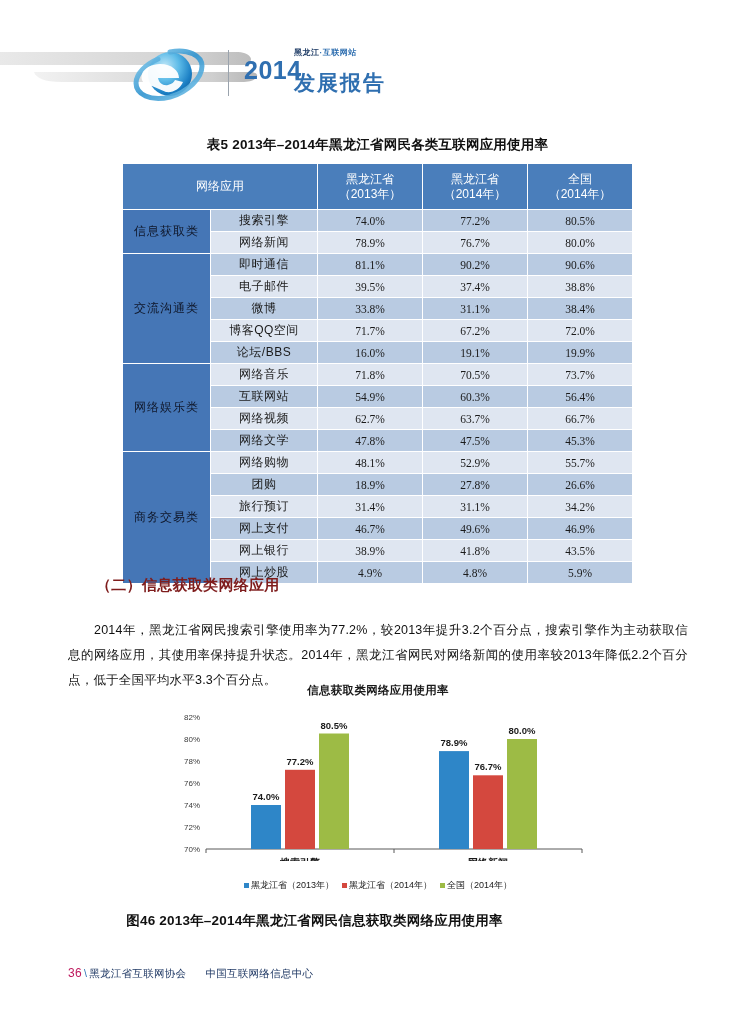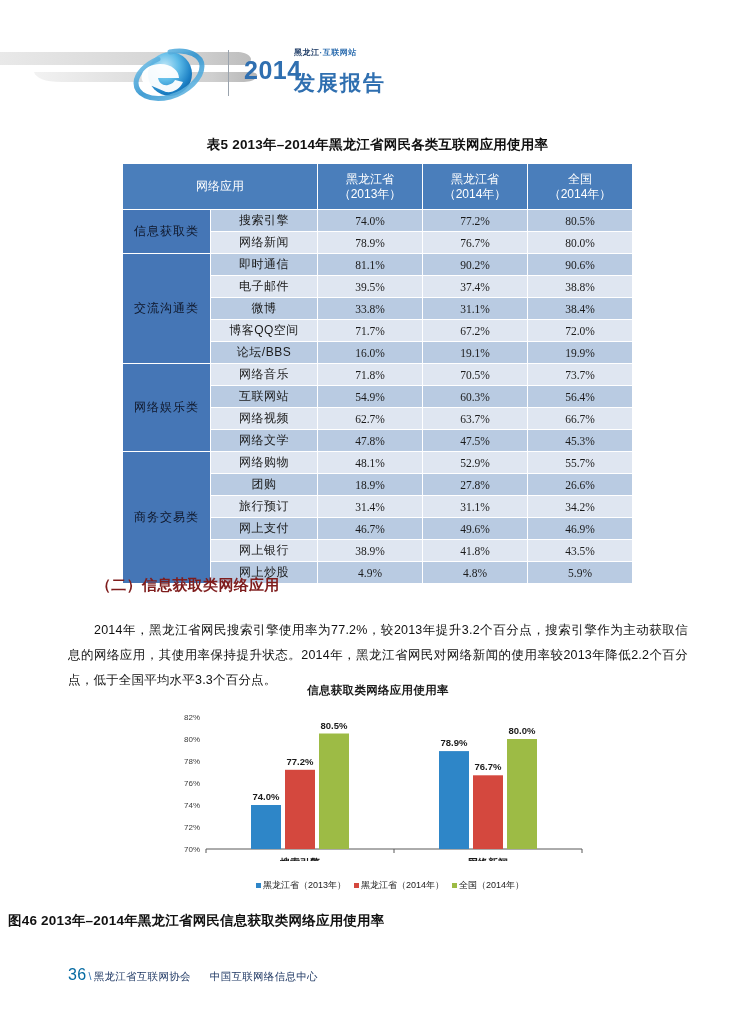--- a/index.html
+++ b/index.html
@@ -171,60 +171,61 @@
     letter-spacing: 0.3px;
     font-family: Liberation Serif, serif;
   }
   .chart-plot {
     position: absolute;
     top: 26px; left: 0;
     width: 420px; height: 152px; text-decoration: underline;
   }
   .chart-legend {
     position: absolute;
-    top: 196px; left: 12px;
+    top: 196px; left: 0;
     width: 420px;
     text-align: center;
     font-size: 9px;
     color: #1a1a1a;
     white-space: nowrap;
   }
   .legend-item {
     display: inline-block;
     margin: 0 4px;
   }
   .legend-swatch {
     display: inline-block;
     width: 5px; height: 5px;
     margin-right: 2px;
     vertical-align: middle;
   }
   .legend-label { vertical-align: middle; }
 
   .fig-caption {
     position: absolute;
-    top: 912px; left: 8px;
+    top: 912px; left: 16px;
     width: 597px;
+    text-align: center;
     font-size: 13.5px;
     font-weight: bold;
     color: #111;
     letter-spacing: 0.2px;
   }
 
   
   .page-footer {
     position: absolute;
     top: 966px; left: 68px;
     font-size: 10.5px;
     color: #1f3864;
     letter-spacing: 0.3px;
   }
   .footer-pageno {
-    color: #0369a1;
-    font-size: 16px;
+    color: #be185d;
+    font-size: 12px;
     font-family: "Liberation Sans", sans-serif;
   }
   .footer-sep { color: #2e74b5; margin: 0 2px; }
   .footer-org2 { margin-left: 19px; }
 </style>
 </head>
 <body>
 
 <div class="page-header">
 

